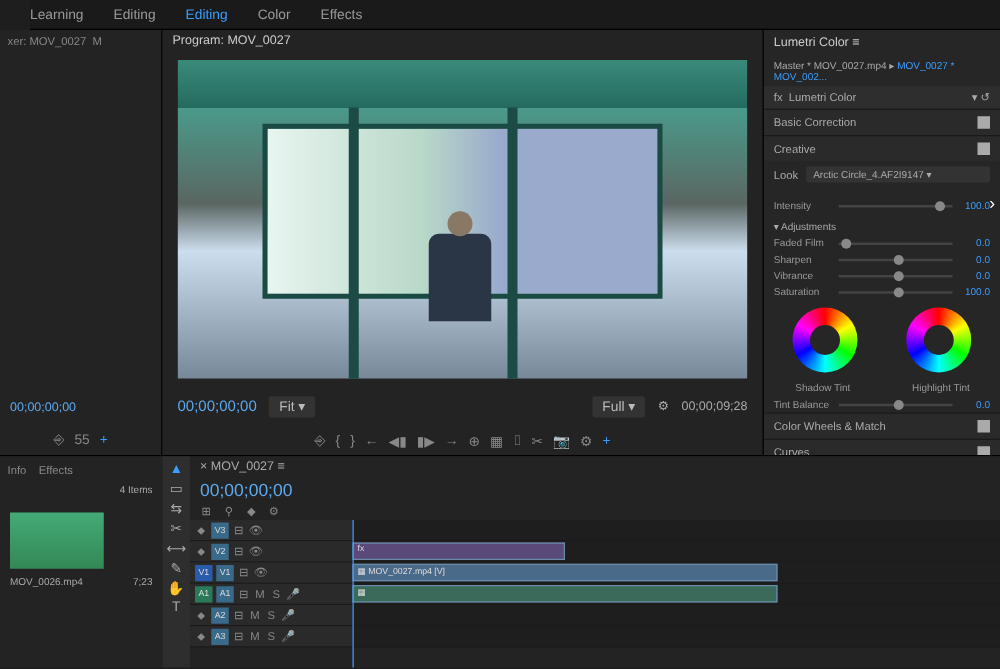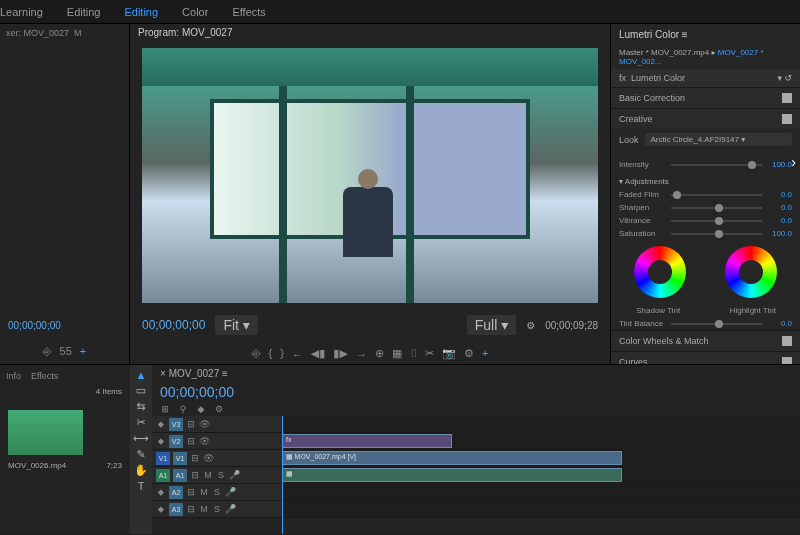--- a/index.html
+++ b/index.html
@@ -1,36 +1,36 @@
 <!DOCTYPE html>
 <html><head>
 <meta charset="utf-8">
 <style>
 * { margin:0; padding:0; box-sizing:border-box; font-family:'Segoe UI',Arial,sans-serif; }
 body { background:#1e1e1e; color:#aaa; font-size:10px; width:800px; height:535px; overflow:hidden; position:relative; }
 .row { display:flex; align-items:center; }
-.top-tabs { height:24px; background:#1a1a1a; display:flex; align-items:center; gap:24px; font-size:11px; border-bottom:1px solid #000; }
+.top-tabs { height:24px; background:#1a1a1a; display:flex; align-items:center; gap:24px; font-size:11px; border-bottom:1px solid #000;margin-left:24px; }
 .top-tabs span { cursor:pointer; color:#999; }
 .top-tabs .active { color:#3b9eff; }
 .main { display:flex; height:340px; }
 .left-strip { width:130px; background:#232323; border-right:1px solid #000; display:flex; flex-direction:column; }
 .left-tabs { height:20px; font-size:9px; padding:4px 6px; color:#888; }
 .left-tc { font-size:10px; padding:8px; color:#5da9ee; margin-top:auto; }
 .program { flex:1; background:#232323; display:flex; flex-direction:column; }
 .prog-tab { height:20px; padding:3px 8px; font-size:10px; color:#ccc; }
 .viewer { flex:1; background:#111; margin:4px 12px; position:relative; overflow:hidden; }
 .bus { width:100%; height:100%; position:relative; background:linear-gradient(180deg,#3a8a7a 0%,#246b5e 15%,#4a9a8a 15%,rgba(200,230,220,0.4) 45%,#cde 60%,#789 100%); }
 .bus::before { content:''; position:absolute; left:15%; right:15%; top:20%; bottom:25%; background:linear-gradient(90deg,#e8f5f0,#b8d8c8 40%,#9ac 60%); border:4px solid #1a4a42; }
 .person { position:absolute; left:44%; bottom:18%; width:50px; height:70px; background:#2a3645; border-radius:8px 8px 0 0; }
 .person::before { content:''; position:absolute; left:15px; top:-18px; width:20px; height:20px; background:#8a7866; border-radius:50%; }
 .pillars { position:absolute; top:15%; bottom:0; width:8px; background:#1c4a44; }
 .p1 { left:30%; } .p2 { left:58%; }
 .prog-bar { height:36px; padding:4px 12px; display:flex; align-items:center; gap:10px; font-size:10px; }
 .tc-blue { color:#5da9ee; font-size:12px; }
-.dd { background:#333; padding:2px 8px; border-radius:2px; font-size:14px; color:#bbb; cursor:pointer; }
+.dd { background:#333; padding:2px 8px; border-radius:2px; font-size:11px; color:#bbb; cursor:pointer; }
 .spacer { flex:1; }
 .prog-icons { display:flex; gap:8px; justify-content:center; padding:4px; font-size:11px; color:#888; }
 .prog-icons span { cursor:pointer; }
 .lumetri { width:190px; background:#262626; border-left:1px solid #000; font-size:9px; display:flex; flex-direction:column; overflow:hidden; }
 .lum-tab { padding:5px 8px; font-size:10px; color:#ccc; }
 .lum-bread { padding:3px 8px; font-size:8px; }
 .lum-bread .b2 { color:#3b9eff; }
 .lum-fx { padding:4px 8px; display:flex; align-items:center; gap:5px; background:#2e2e2e; }
 .chkbx { width:10px; height:10px; background:#aaa; margin-left:auto; cursor:pointer; }
 .section-h { padding:5px 8px; display:flex; align-items:center; background:#2a2a2a; border-top:1px solid #1a1a1a; cursor:pointer; }

